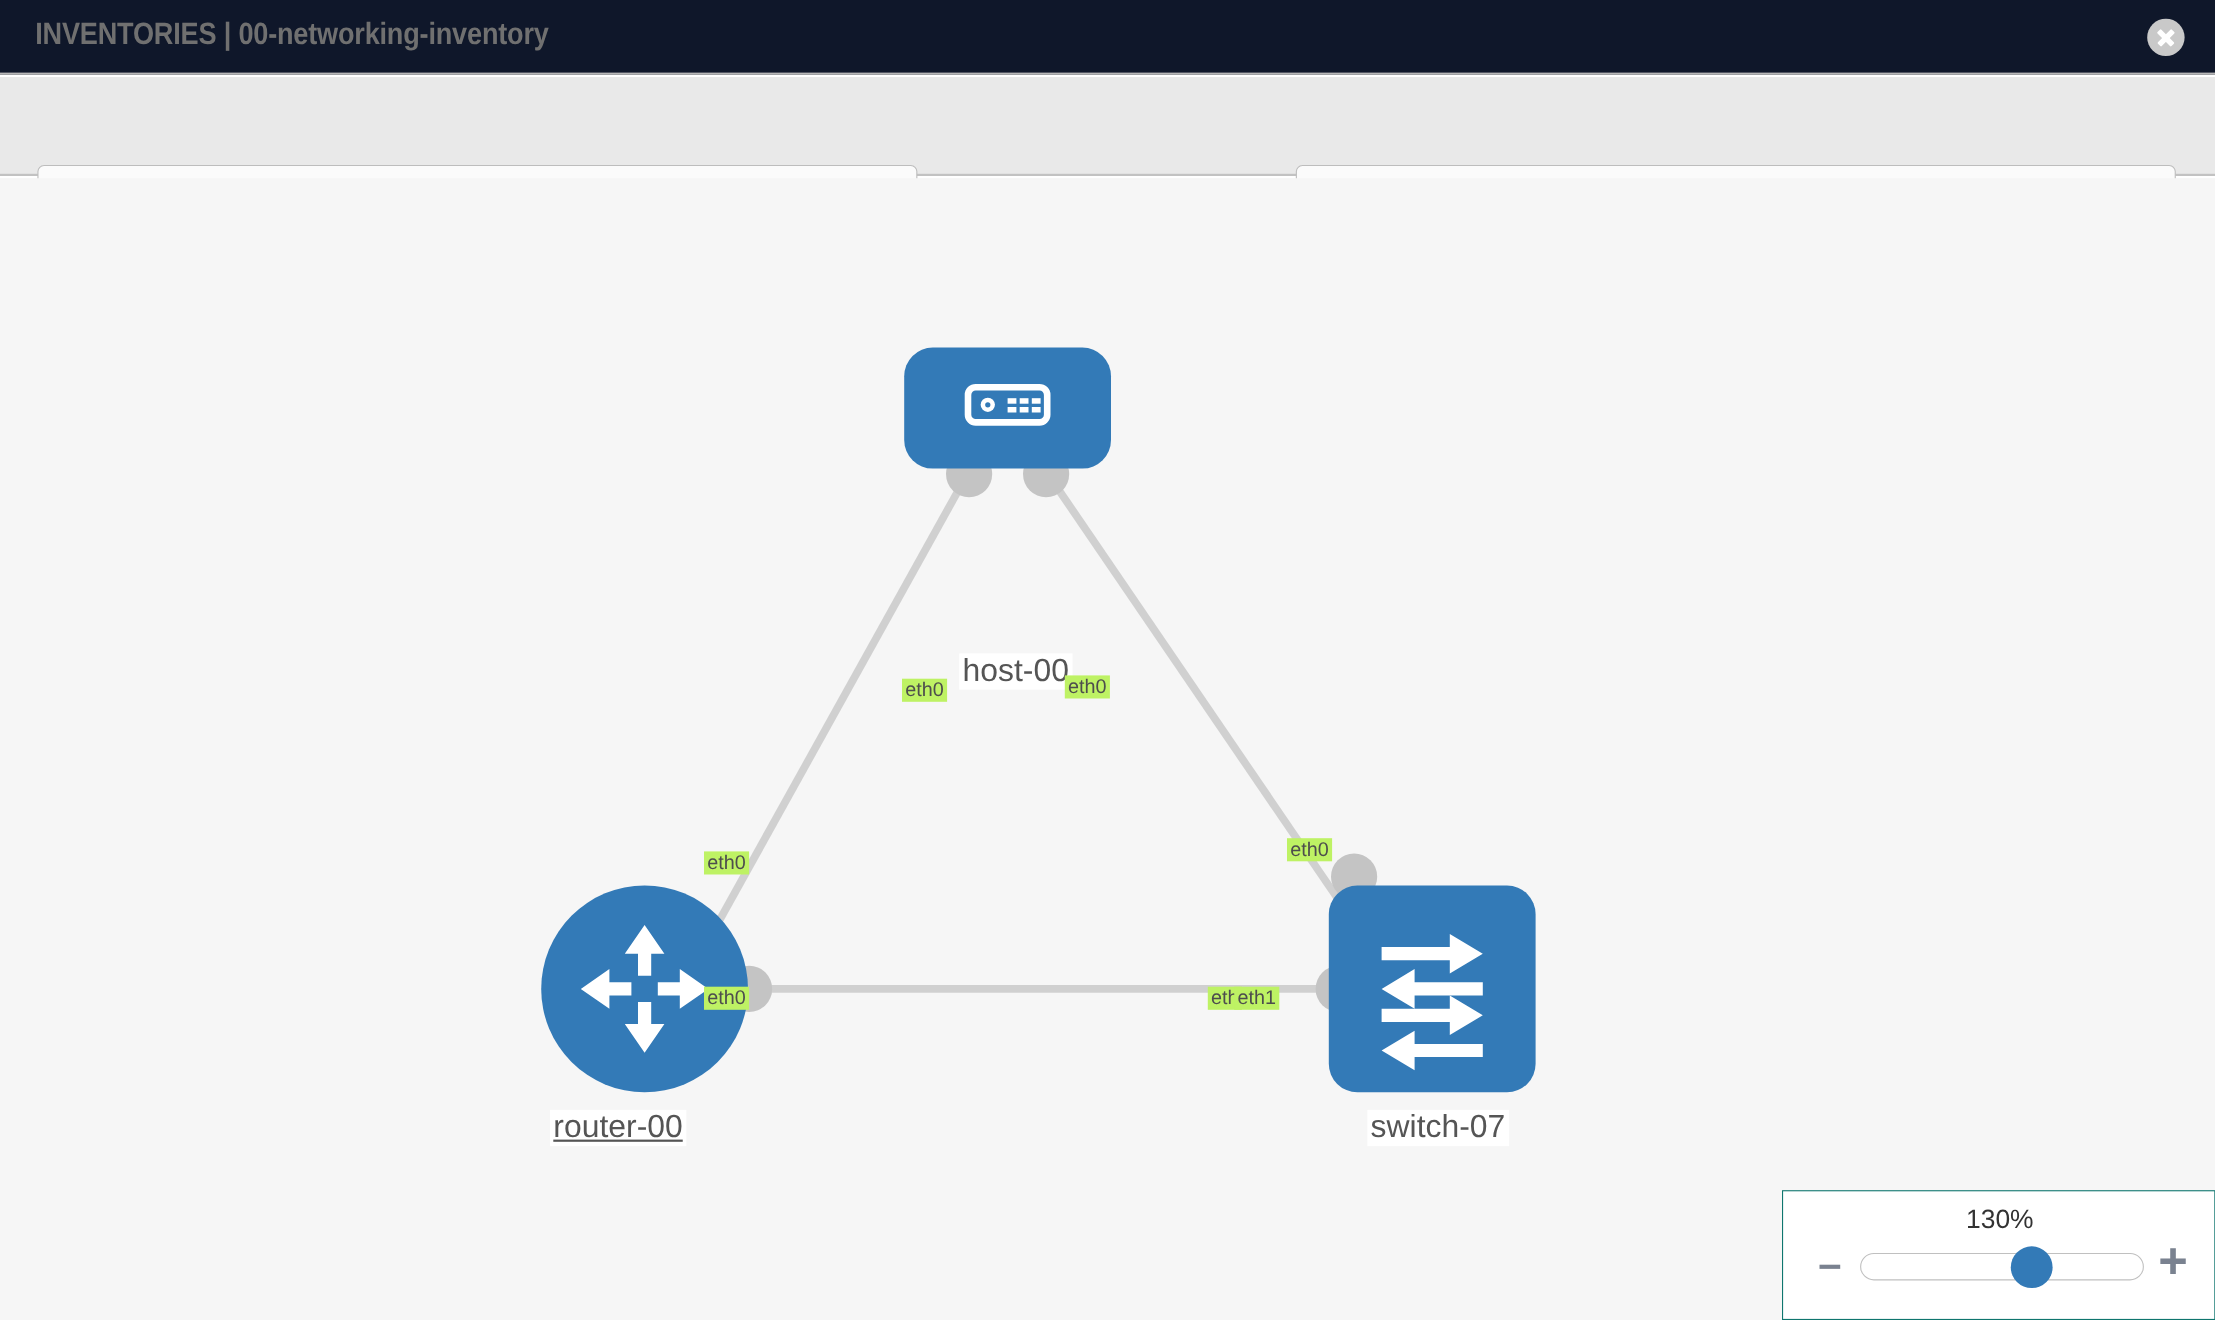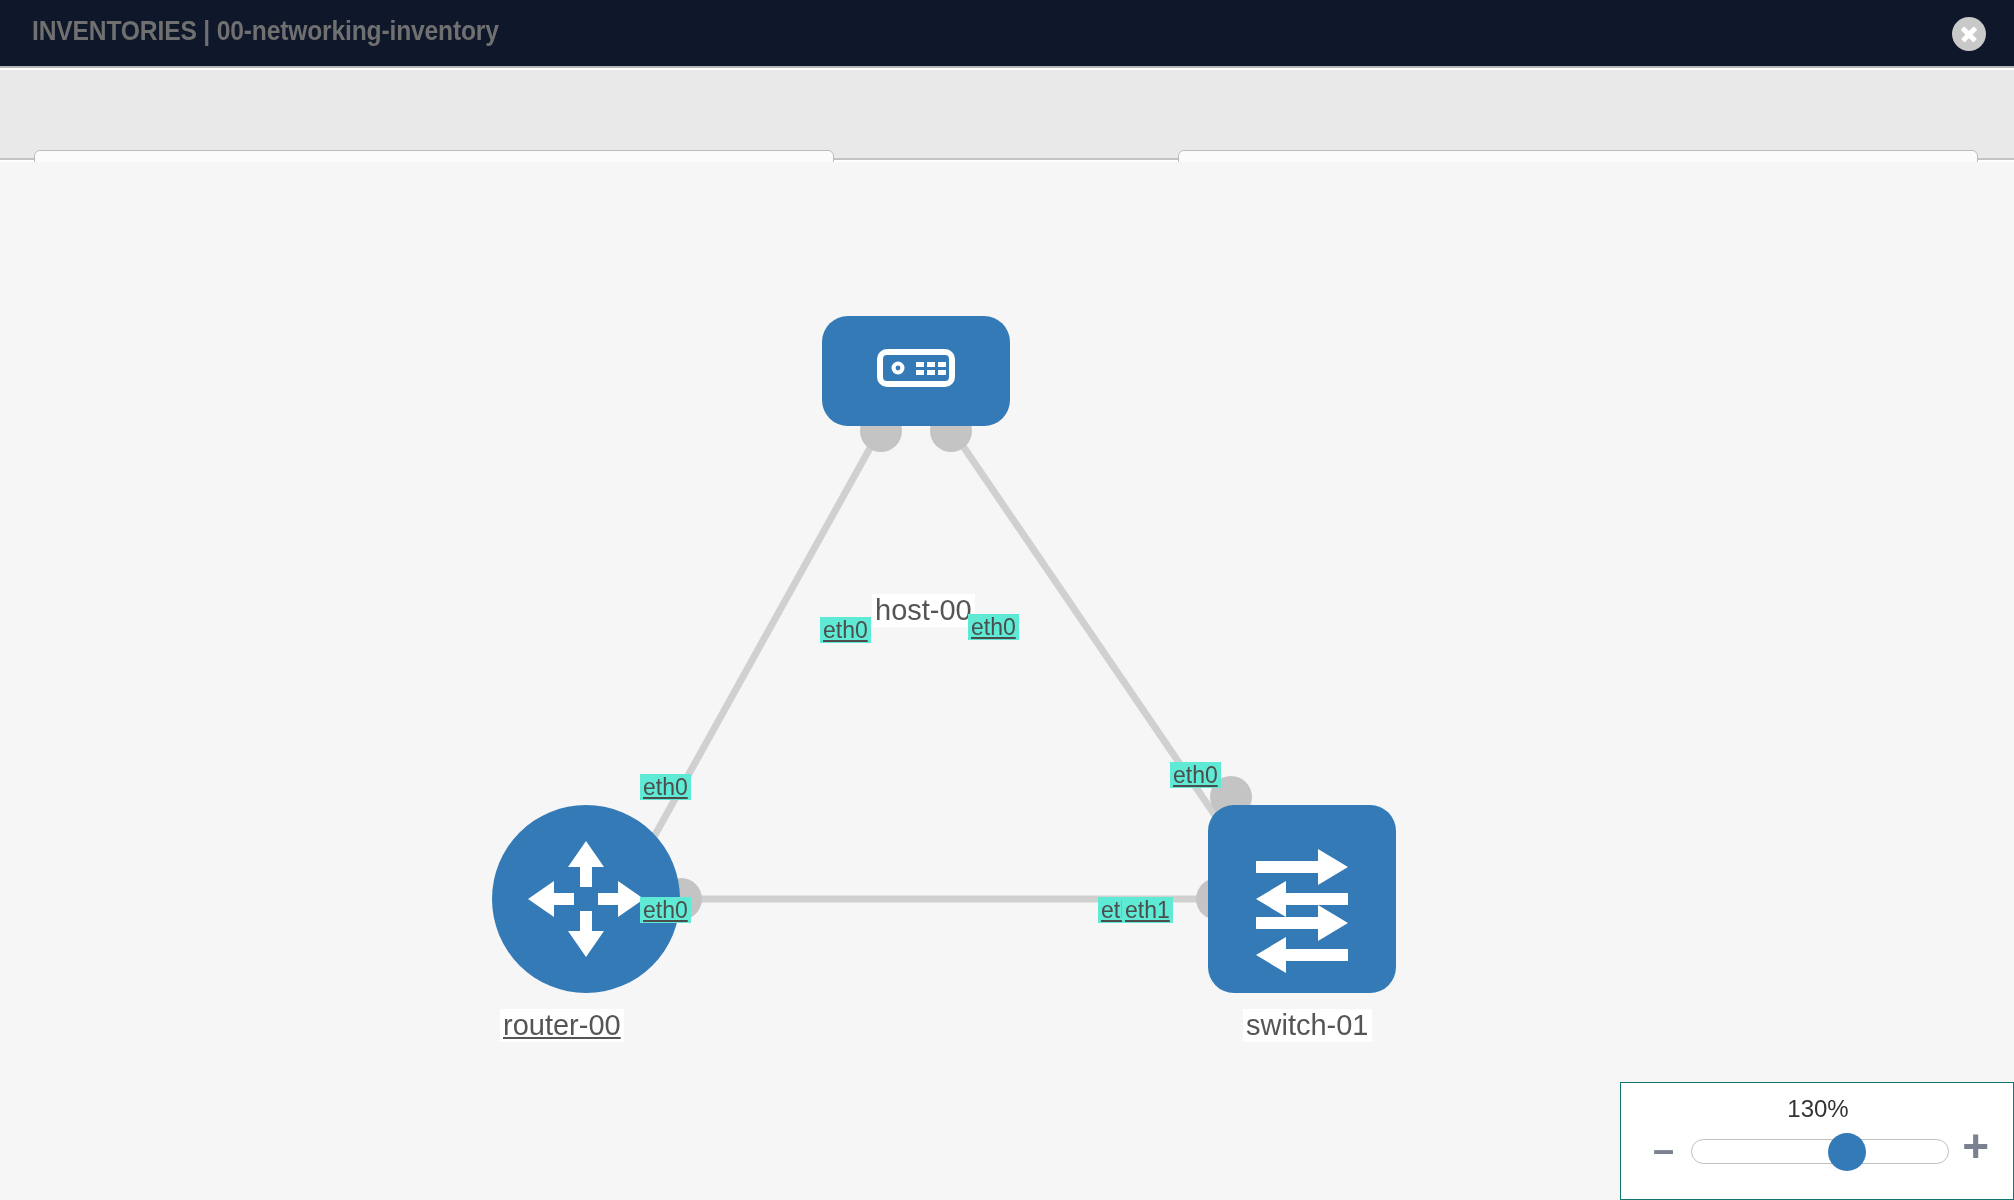--- a/index.html
+++ b/index.html
@@ -150,26 +150,25 @@
   .node-label {
     position: absolute;
     font-size: 29px; color: #555555;
     background: #ffffff;
     padding: 0 3px;
     white-space: nowrap;
     line-height: 1.15;
   }
   .if-label {
     position: absolute;
-    font-size: 23px; color: #4d4d4d;
-    background: #5eead4;
+    font-size: 18px; color: #4d4d4d;
+    background: #bef264;
     padding: 0 3px;
     white-space: nowrap;
     line-height: 1.15;
-    text-decoration: underline;
   }
 
   
   .zoom-panel {
     position: absolute; left: 1620px; top: 1082px;
     width: 394px; height: 118px;
     background: #ffffff;
     border: 1px solid #0f766e;
   }
   .zoom-value {
@@ -292,21 +291,21 @@
 
         <path fill="#ffffff" d="M48 56 L110 56 L110 44 L140 62 L110 80 L110 68 L48 68 Z"></path>
 
         <path fill="#ffffff" d="M140 88 L78 88 L78 76 L48 94 L78 112 L78 100 L140 100 Z"></path>
 
         <path fill="#ffffff" d="M48 112 L110 112 L110 100 L140 118 L110 136 L110 124 L48 124 Z"></path>
 
         <path fill="#ffffff" d="M140 144 L78 144 L78 132 L48 150 L78 168 L78 156 L140 156 Z"></path>
       </svg>
     </div>
-    <div class="node-label" style="left:1243px; top:847px;">switch-01</div>
+    <div class="node-label" style="left:1243px; top:847px;">switch-07</div>
     <div class="if-label" style="left:1170px; top:600px;">eth0</div>
 
     <div class="if-label" style="left:1098px; top:735px;">eth</div>
     <div class="if-label" style="left:1122px; top:735px;">eth1</div>
   </div>
 
   <div class="zoom-panel">
     <div class="zoom-value">130%</div>
     <div class="zoom-minus">–</div>
     <div class="zoom-track">

